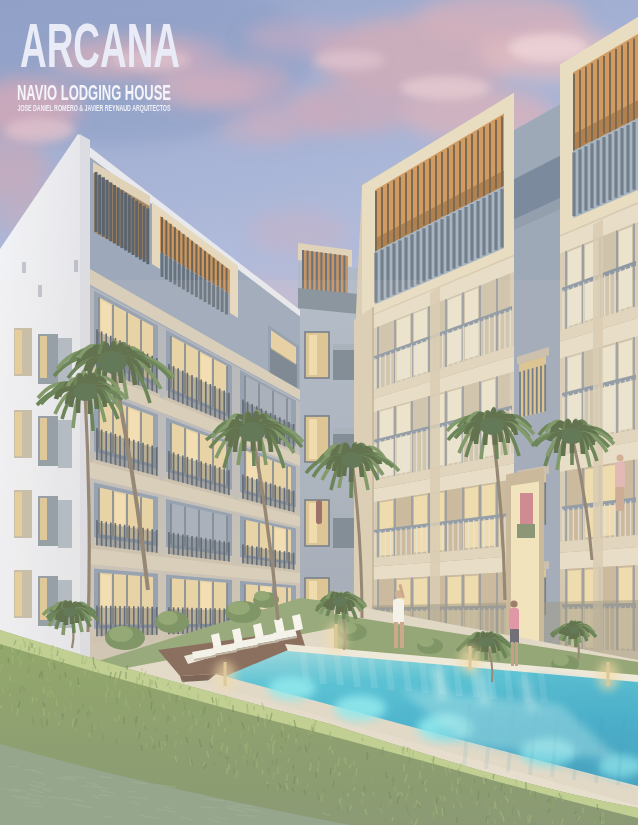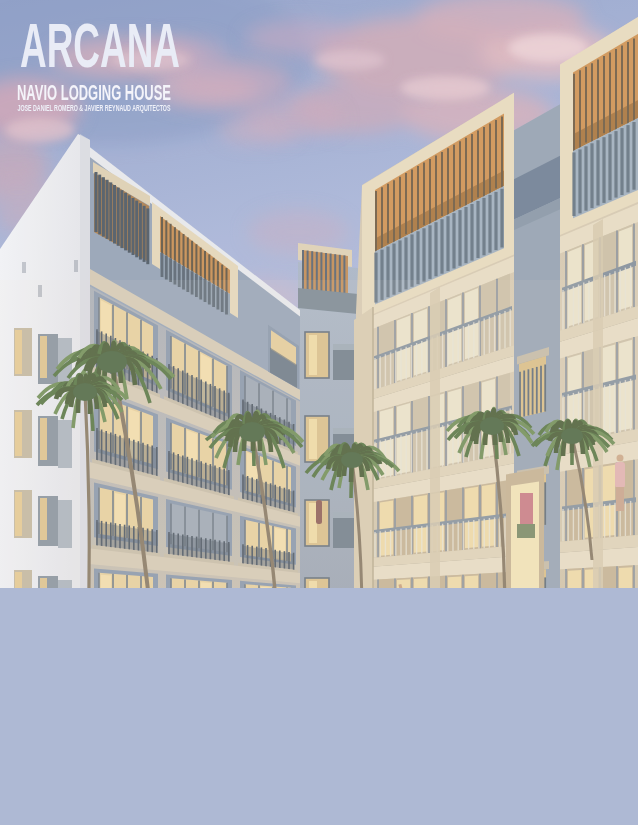--- a/index.html
+++ b/index.html
@@ -1,16 +1,16 @@
 <!DOCTYPE html>
 <html><head>
 <meta charset="utf-8">
 <style>
 html,body{margin:0;padding:0;background:#aeb9d4;}
-#scene{width:638px;height:588px;overflow:hidden;position:relative;}
+#scene{width:638px;height:825px;overflow:hidden;position:relative;}
 svg{display:block;filter:blur(0.55px)}
 </style>
 </head>
 <body>
 <div id="scene">
 <svg width="638" height="825" viewBox="0 0 638 825">
 <defs>
 <linearGradient id="skyg" x1="0" y1="0" x2="0.25" y2="1">
 <stop offset="0" stop-color="#8c9cc6"></stop>
           <stop offset="0.5" stop-color="#a6b2d6"></stop>

